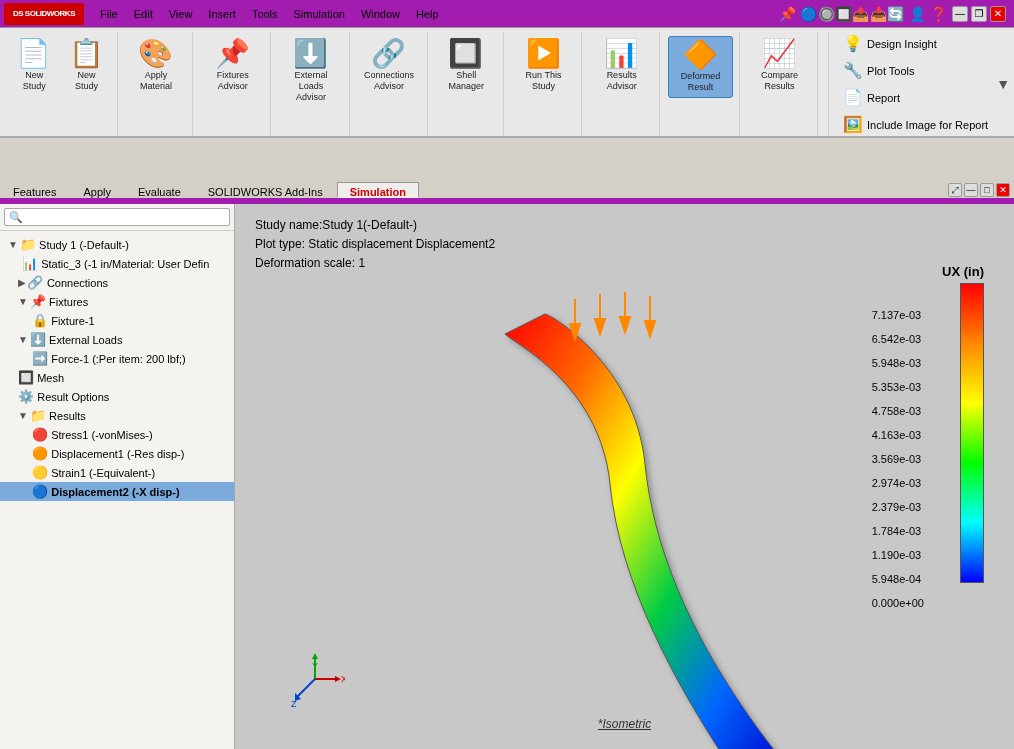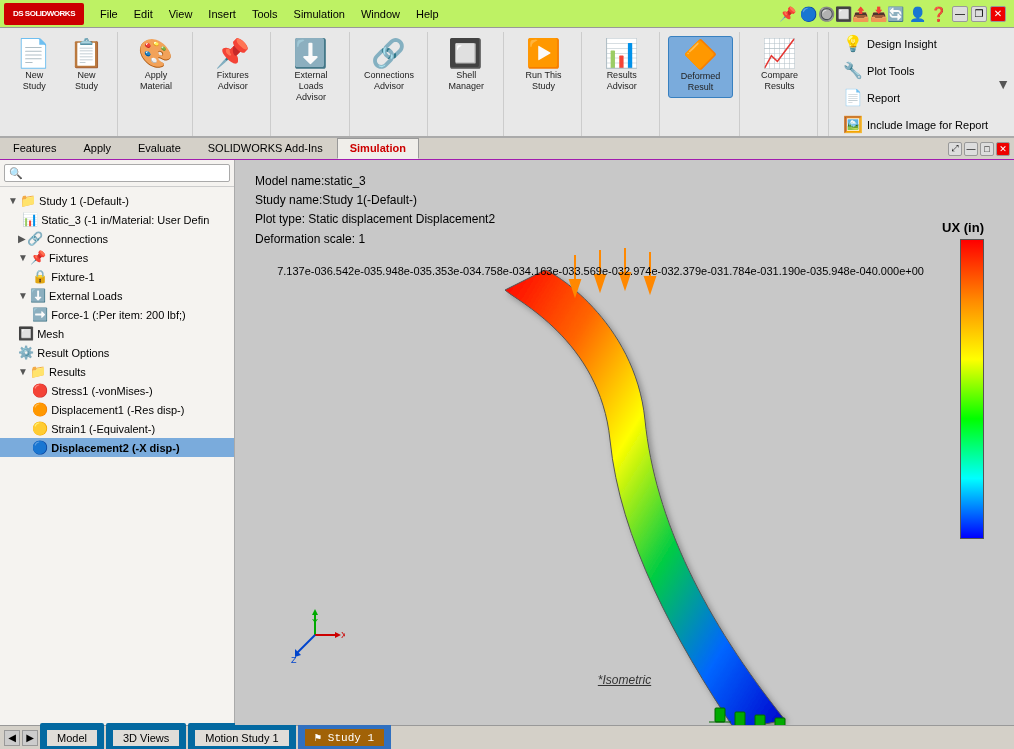--- a/index.html
+++ b/index.html
@@ -1,37 +1,37 @@
 <!DOCTYPE html>
 <html><head>
   <meta charset="utf-8">
   <style>
     * { margin: 0; padding: 0; box-sizing: border-box; }
     body { width: 1014px; height: 749px; font-family: 'Segoe UI', Arial, sans-serif; font-size: 11px; background: #d4d0c8; overflow: hidden; }
 
     
-    #menubar { display: flex; align-items: center; background: #bef264; height: 28px; border-bottom: 1px solid #999; padding: 0 4px; }
+    #menubar { display: flex; align-items: center; background: #a21caf; height: 28px; border-bottom: 1px solid #999; padding: 0 4px; }
     #menubar .logo { width: 80px; height: 22px; background: #c00; display: flex; align-items: center; justify-content: center; color: white; font-weight: bold; font-size: 10px; margin-right: 8px; border-radius: 2px; }
     #menubar .menu-item { padding: 2px 8px; cursor: pointer; font-size: 11px; color: #000; }
     #menubar .icons-right { margin-left: auto; display: flex; gap: 4px; }
 
     
     #ribbon { background: #e8e8e8; border-bottom: 2px solid #aaa; display: flex; align-items: stretch; min-height: 110px; padding: 4px 4px 0 4px; gap: 2px; }
     .ribbon-group { display: flex; flex-direction: column; align-items: center; border-right: 1px solid #ccc; padding: 4px 6px 2px 6px; min-width: 50px; }
     .ribbon-btn { display: flex; flex-direction: column; align-items: center; cursor: pointer; padding: 4px 6px; border-radius: 3px; min-width: 44px; }
     .ribbon-btn.active { background: #7aabdc; border: 1px solid #3880c0; }
     .ribbon-btn .btn-icon { font-size: 28px; line-height: 1; }
     .ribbon-btn .btn-label { font-size: 9px; text-align: center; color: #222; margin-top: 2px; line-height: 1.2; max-width: 60px; }
     .ribbon-row { display: flex; flex-direction: row; gap: 4px; align-items: flex-start; }
     .ribbon-side-btn { display: flex; align-items: center; gap: 4px; cursor: pointer; padding: 2px 6px; border-radius: 2px; font-size: 11px; white-space: nowrap; }
     .ribbon-side-btn .side-icon { font-size: 16px; }
     .ribbon-overflow { display: flex; align-items: center; justify-content: center; width: 14px; cursor: pointer; font-size: 14px; color: #555; align-self: stretch; }
 
     
-    #tabs { display: flex; background: #d4d0c8; border-bottom: 1px solid #a21caf; height: 22px; }
+    #tabs { display: flex; background: #d4d0c8; border-bottom: 6px solid #a21caf; height: 22px; margin-top: 44px; }
     .tab { padding: 3px 12px; font-size: 11px; cursor: pointer; border: 1px solid transparent; border-bottom: none; margin-right: 1px; }
     .tab.active { background: #f0eeea; border-color: #999; border-bottom: 1px solid #f0eeea; font-weight: bold; color: #c00; }
 
     
     #main { display: flex; height: calc(749px - 28px - 110px - 22px - 24px); }
 
     
     #sidebar { width: 235px; background: #f5f3f0; border-right: 1px solid #aaa; display: flex; flex-direction: column; overflow: hidden; }
     #sidebar-search { padding: 4px; border-bottom: 1px solid #ccc; }
     #sidebar-search input { width: 100%; border: 1px solid #aaa; border-radius: 2px; padding: 2px 4px; font-size: 11px; background: white; }
@@ -41,21 +41,21 @@
     .tree-item .indent { display: inline-block; }
     .tree-item .ti-icon { margin-right: 3px; font-size: 13px; }
     .tree-expander { font-size: 10px; margin-right: 2px; color: #555; }
 
     
     #viewport { flex: 1; background: #c8c8c8; position: relative; overflow: hidden; }
     #model-info { position: absolute; top: 12px; left: 20px; font-size: 12px; color: #000; line-height: 1.6; }
     #colorbar { position: absolute; top: 60px; right: 30px; display: flex; flex-direction: column; align-items: flex-end; }
     #colorbar-title { font-size: 13px; font-weight: bold; margin-bottom: 4px; }
     #colorbar-gradient { width: 24px; height: 300px; background: linear-gradient(to bottom, #ff0000, #ff8800, #ffff00, #00ff00, #00ffff, #0000ff); border: 1px solid #555; }
-    #colorbar-labels { position: absolute; top: 26px; right: 60px; display: flex; flex-direction: row; justify-content: space-between; height: 300px; font-size: 11px; }
+    #colorbar-labels { position: absolute; top: 26px; right: 60px; display: flex; flex-direction: column; justify-content: space-between; height: 300px; font-size: 11px; }
     .cbar-label { white-space: nowrap; }
 
     
     #axis-gizmo { position: absolute; bottom: 60px; left: 50px; width: 60px; height: 60px; }
 
     
     #view-label { position: absolute; bottom: 38px; left: 50%; transform: translateX(-50%); font-size: 12px; font-style: italic; color: #333; text-decoration: underline; }
 
     
     #statusbar { height: 24px; background: #d4d0c8; border-top: 1px solid #999; display: flex; align-items: center; padding: 0 4px; gap: 2px; }
@@ -294,21 +294,20 @@
         <span class="indent" style="width:28px;"></span>
         <span class="ti-icon">🔵</span>
         <span>Displacement2 (-X disp-)</span>
       </div>
     </div>
   </div>
 
   <div id="viewport">
 
     <div id="model-info">
-      <div>Model name:static_3</div>
       <div>Study name:Study 1(-Default-)</div>
       <div>Plot type: Static displacement Displacement2</div>
       <div>Deformation scale: 1</div>
     </div>
 
     <svg id="model-svg" width="420" height="520" viewBox="0 0 420 520">
       <defs>
         <linearGradient id="shellGrad" x1="0%" y1="0%" x2="100%" y2="100%">
           <stop offset="0%" style="stop-color:#ff0000;stop-opacity:1"></stop>
           <stop offset="20%" style="stop-color:#ff6600;stop-opacity:1"></stop>

